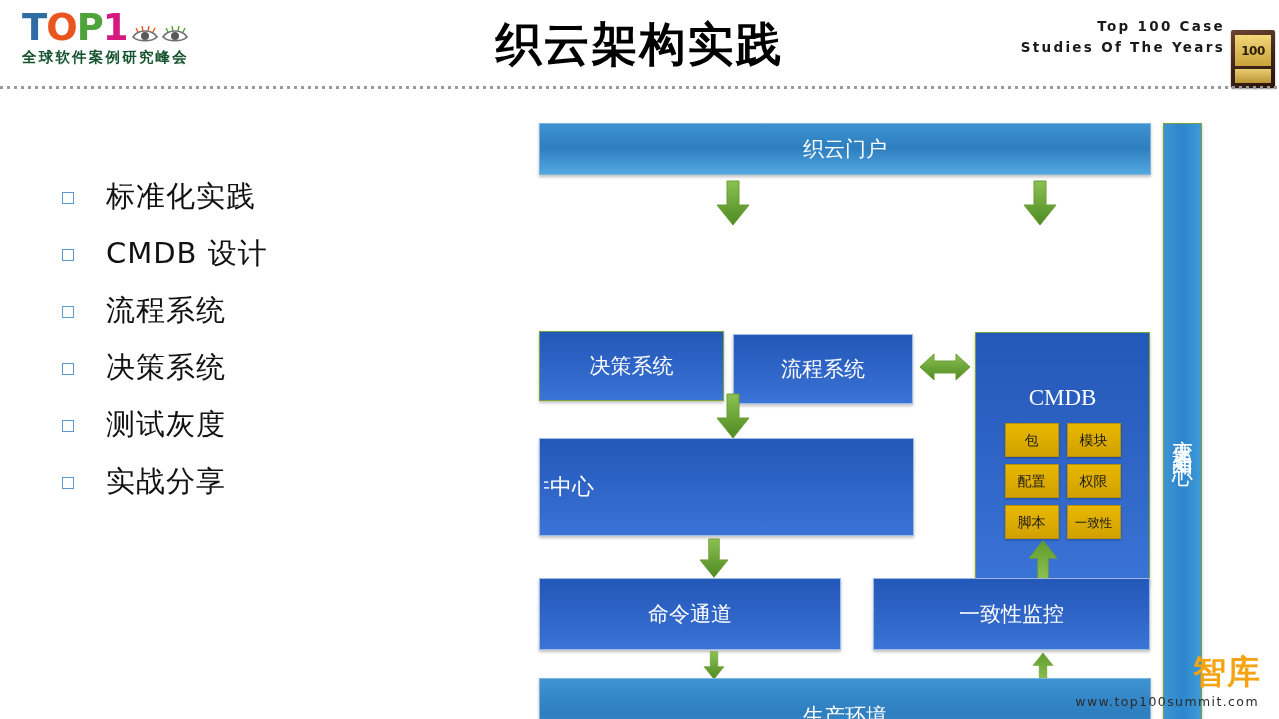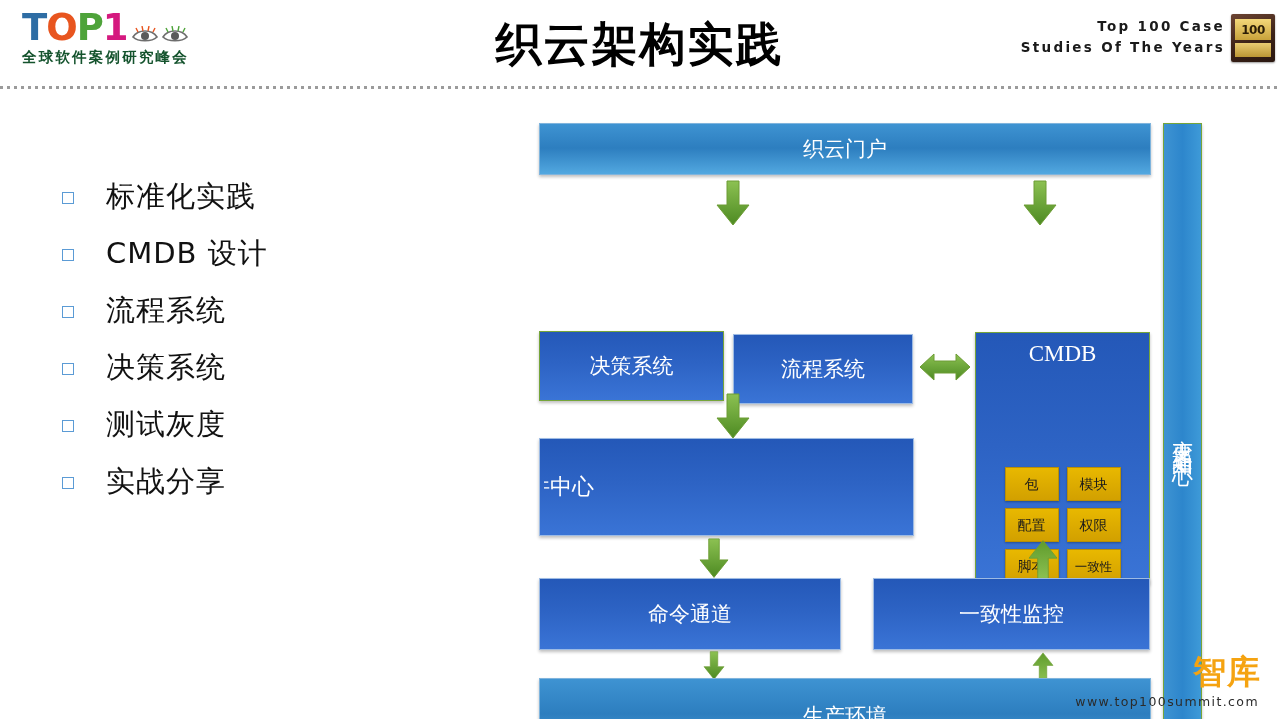--- a/index.html
+++ b/index.html
@@ -44,24 +44,25 @@
   }
 
   .award { position: absolute; right: 4px; top: 14px; display: flex; align-items: flex-start; }
   .award-text { text-align: right; padding-top: 2px; padding-right: 6px; }
   .award-line {
     font-family: "DejaVu Sans", sans-serif;
     font-weight: 700; font-size: 13.5px; color: #1a1a1a;
     letter-spacing: 2.3px; line-height: 21px;
   }
   .award-badge {
-    width: 44px; height: 48px; border-radius: 2px;
+    width: 44px; height: 58px; border-radius: 2px;
     background: linear-gradient(160deg,#6d4432 0%,#3c2318 55%,#2a1710 100%);
     padding: 5px 4px; display: flex; flex-direction: column; gap: 3px;
     box-shadow: 0 1px 2px rgba(0,0,0,.4);
+    margin-top: 16px;
   }
   .badge-plate-top {
     flex: 1 1 auto; background: linear-gradient(180deg,#f3d77a 0%,#c8a23a 100%);
     display: flex; align-items: center; justify-content: center;
     font-family: "DejaVu Sans", sans-serif; font-weight: 700;
     font-size: 12px; color: #2a1c06; letter-spacing: -0.5px;
   }
   .badge-plate-bot {
     height: 14px; background: linear-gradient(180deg,#e9cc72 0%,#bb9634 100%);
   }
@@ -103,21 +104,21 @@
   .node-dark-nb {
     background: linear-gradient(180deg,#2458b8 0%,#2d63c4 45%,#3a74d6 100%);
     border: 1px solid #9dbbe4;
   }
 
   .n-portal { left: 19px; top: 13px; width: 612px; height: 52px; font-size: 21px; }
   .n-decision { left: 19px; top: 221px; width: 185px; height: 70px; font-size: 21px; }
   .n-process { left: 213px; top: 224px; width: 180px; height: 70px; font-size: 21px; }
   .n-cmdb {
     left: 455px; top: 222px; width: 175px; height: 252px;
-    flex-direction: column; justify-content: space-between; padding-top: 8px;
+    flex-direction: column; justify-content: center; padding-top: 8px;
   }
   .cmdb-title { font-size: 23px; font-family: "Liberation Serif", serif; color:#fff; }
   .cmdb-grid {
     display: grid; grid-template-columns: 54px 54px; grid-template-rows: 34px 34px 34px;
     gap: 7px 8px; margin-top: 12px;
   }
   .chip {
     background: linear-gradient(180deg,#e8b800 0%,#d2a000 100%);
     border: 1px solid #b98f05;
     display: flex; align-items: center; justify-content: center;

